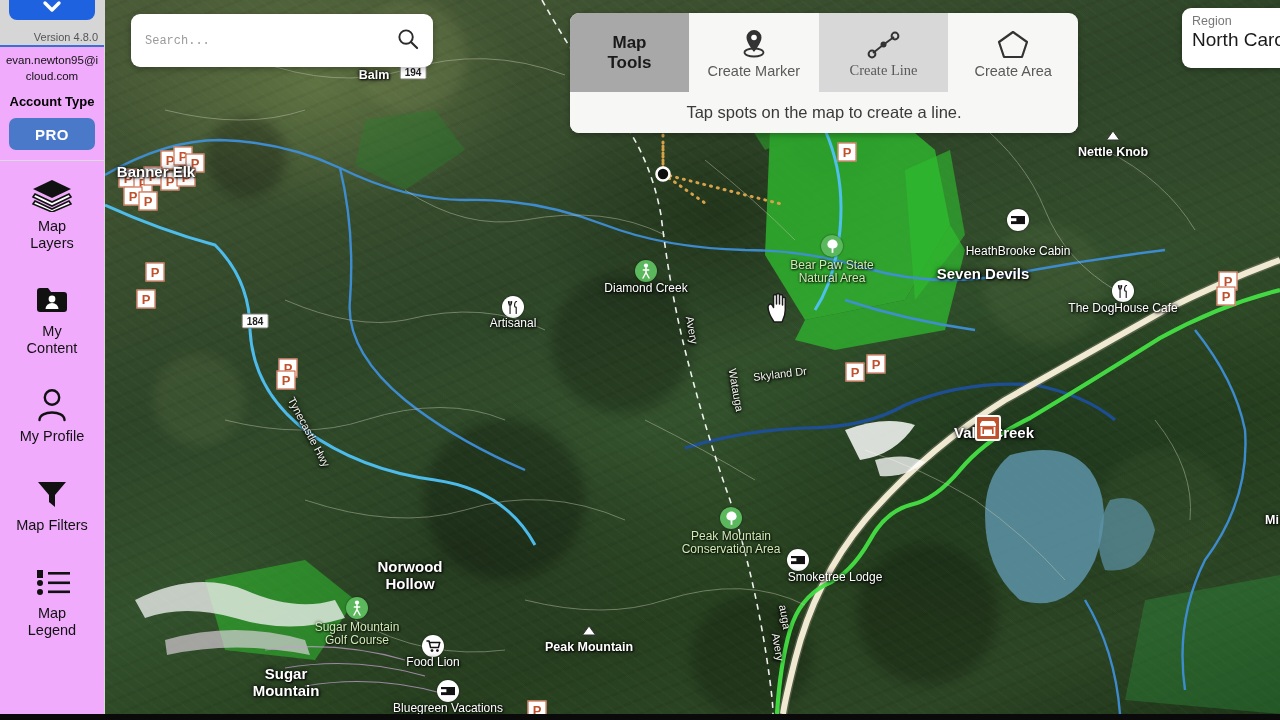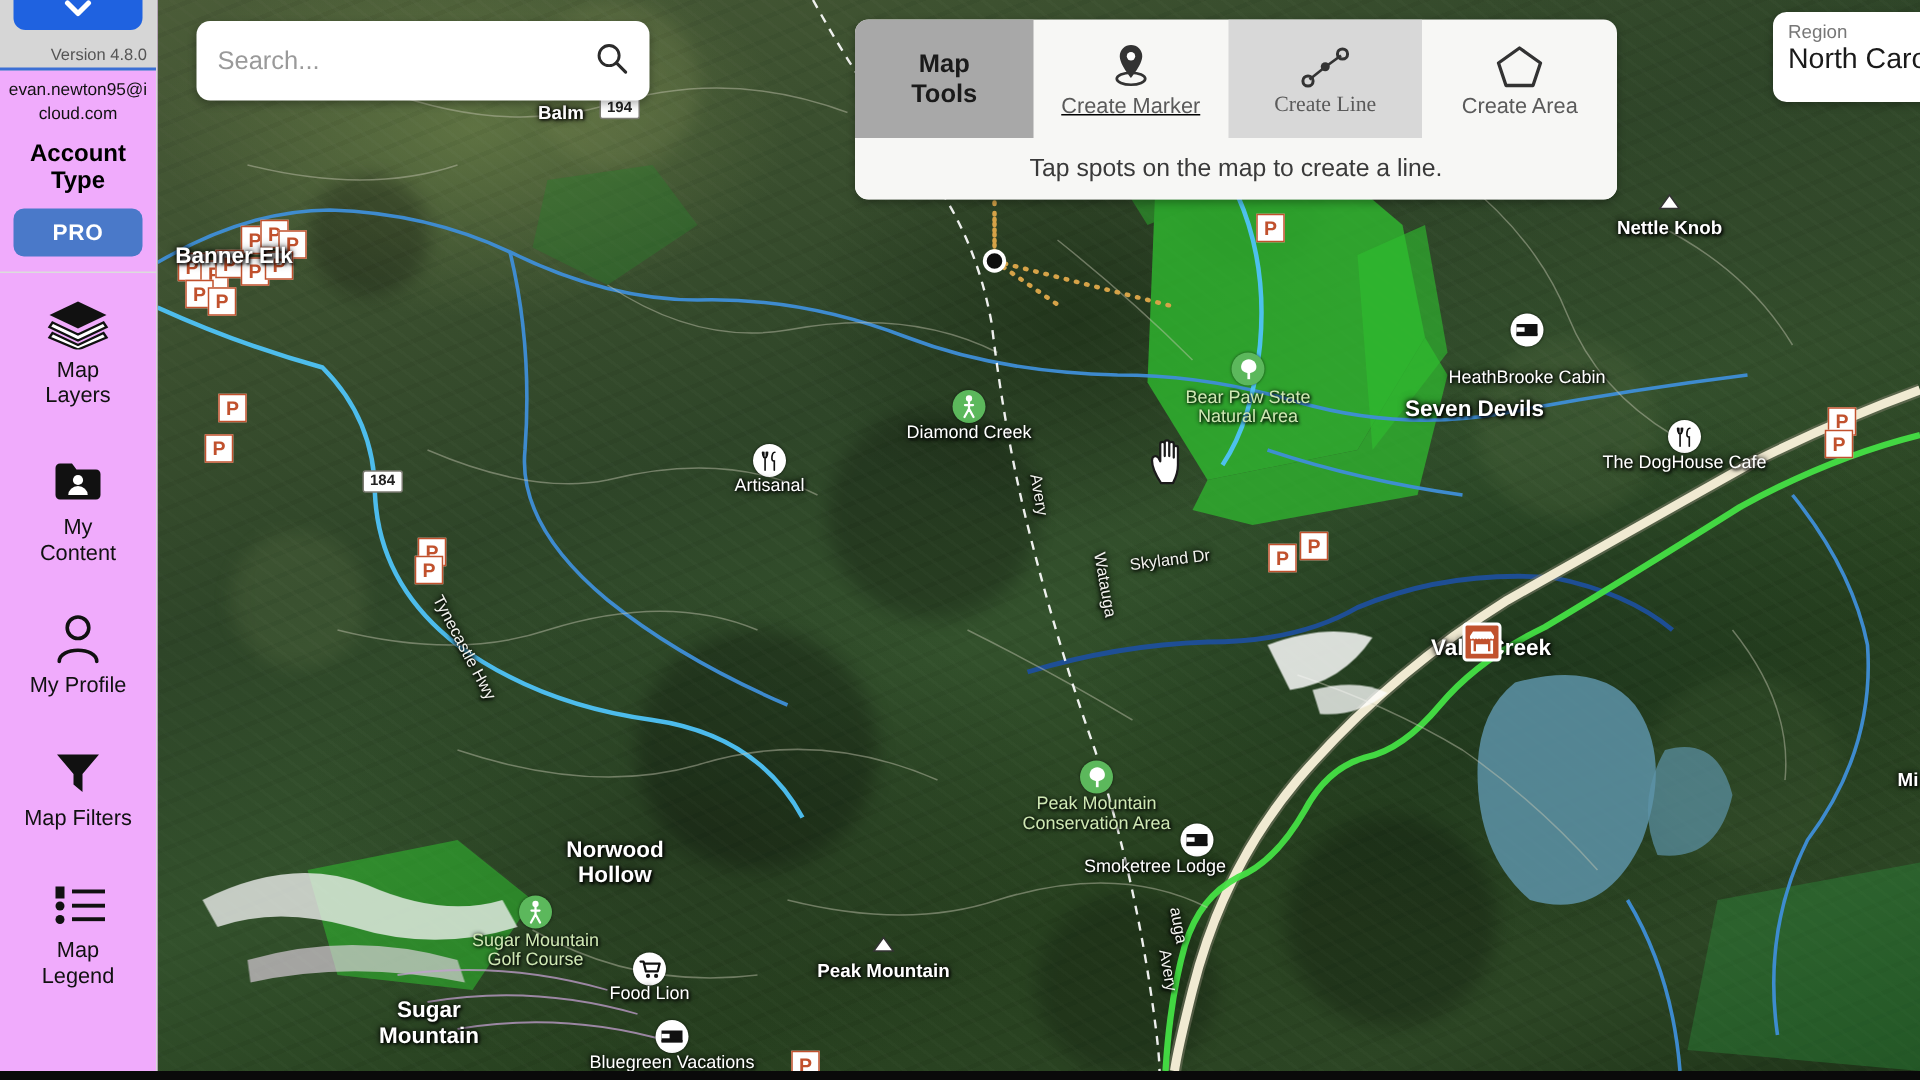--- a/index.html
+++ b/index.html
@@ -109,21 +109,21 @@
     position:absolute; left:9px; top:-26px; width:86px; height:46px;
     background:#1f62e0; border-radius:8px;
     display:flex; align-items:flex-end; justify-content:center; padding-bottom:3px;
   }
   #sb-version {
     position:absolute; right:6px; bottom:2px; font-size:11px; color:#555;
     font-family:"Liberation Sans", sans-serif;
   }
   #sb-account { padding:6px 4px 10px; text-align:center; border-bottom:1px solid #dcdcdc; }
   #sb-email { font-size:11.5px; color:#111; line-height:1.35; word-break:break-all; }
-  #sb-acct-label { font-size:16px; font-weight:bold; color:#000; margin-top:10px; }
+  #sb-acct-label { font-size:13px; font-weight:bold; color:#000; margin-top:10px; }
   #sb-pro {
     margin:9px auto 0; width:86px; height:32px; background:#4a79c9; border-radius:7px;
     color:#fff; font-weight:bold; font-size:15px;
     display:flex; align-items:center; justify-content:center; letter-spacing:.5px;
   }
   .sb-item {
     padding:16px 4px 14px; text-align:center; cursor:pointer;
   }
   .sb-ico { height:36px; display:flex; align-items:center; justify-content:center; }
   .sb-label {
@@ -131,22 +131,22 @@
   }
 
   
   #search {
     position:absolute; left:131px; top:14px; width:302px; height:53px;
     background:#fff; border-radius:9px; z-index:30;
     box-shadow:0 2px 6px rgba(0,0,0,.3);
     display:flex; align-items:center; padding:0 14px;
   }
   #search-input {
-    flex:1; border:0; outline:0; font-size:17px; color:#701a75;
-    font-family:Liberation Sans, sans-serif; background:transparent;
+    flex:1; border:0; outline:0; font-size:12px; color:#701a75;
+    font-family:Liberation Mono, monospace; background:transparent;
   }
   #search-input::placeholder { color:#9a9a9a; }
 
   
   #toolbar {
     position:absolute; left:570px; top:13px; width:508px; z-index:30;
     background:#f7f7f5; border-radius:9px; box-shadow:0 2px 6px rgba(0,0,0,.3);
     overflow:hidden;
   }
   #tb-row { display:flex; height:79px; }
@@ -352,21 +352,21 @@
           </svg>
         </div>
         <div class="mlabel poi" style="left: 1018px; top: 309px;">The DogHouse Cafe</div>
         <div class="poicon white" style="left: 693px; top: 560px;">
           <svg width="16" height="12" viewBox="0 0 16 12">
             <rect x="1" y="2" width="14" height="7.5" fill="#111"></rect>
             <rect x="1" y="4.2" width="5.4" height="3" fill="#fff"></rect>
             <rect x="1" y="8.3" width="14" height="1.8" fill="#111"></rect>
           </svg>
         </div>
-        <div class="mlabel poi" style="left: 665px; top: 578px;">Smoketree Lodge</div>
+        <div class="mlabel poi" style="left: 730px; top: 578px;">Smoketree Lodge</div>
         <div class="poicon white" style="left: 328px; top: 646px;">
           <svg width="15" height="14" viewBox="0 0 15 14">
             <path d="M1,2 L3,2 L4.6,8.6 L12.4,8.6 L13.8,3.4 L4,3.4" fill="none" stroke="#111" stroke-width="1.5" stroke-linecap="round" stroke-linejoin="round"></path>
             <circle cx="6" cy="11.6" r="1.4" fill="#111"></circle>
             <circle cx="11.4" cy="11.6" r="1.4" fill="#111"></circle>
           </svg>
         </div>
         <div class="mlabel poi" style="left: 328px; top: 663px;">Food Lion</div>
         <div class="poicon white" style="left: 343px; top: 691px;">
           <svg width="16" height="12" viewBox="0 0 16 12">
@@ -559,21 +559,21 @@
 
   <div id="toolbar">
     <div id="tb-row">
       <div class="tb-cell title">
         <span id="tb-title-text">
             <div>Map</div>
             <div>Tools</div>
           </span>
       </div>
       <div id="tb-tools" style="display:flex;flex:1">
-          <div class="tb-cell" style="flex: 1 1 0%; text-decoration: underline;">
+          <div class="tb-cell" style="flex: 1 1 0%;">
             <div class="tb-icon">
               <svg width="34" height="34" viewBox="0 0 34 34">
                 <path d="M17,3 A7.5,7.5 0 0 1 24.5,10.5 C24.5,16 17,25 17,25 C17,25 9.5,16 9.5,10.5 A7.5,7.5 0 0 1 17,3Z" fill="#333"></path>
                 <circle cx="17" cy="10.5" r="2.8" fill="#fff"></circle>
                 <ellipse cx="17" cy="25.5" rx="9.5" ry="4" fill="none" stroke="#333" stroke-width="1.8"></ellipse>
               </svg>
             </div>
             <div class="tb-label">Create Marker</div>
           </div>
           <div class="tb-cell active" style="flex: 1 1 0%; font-family: Liberation Serif, serif;">

